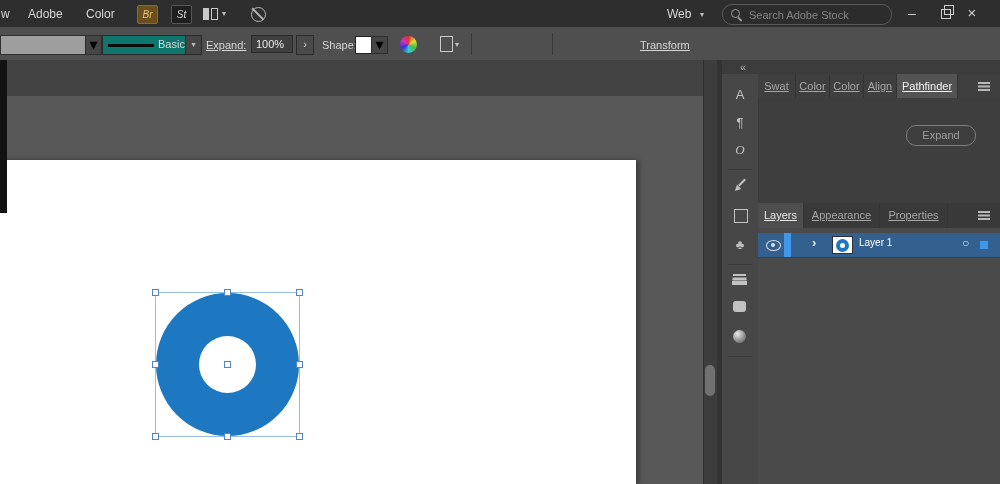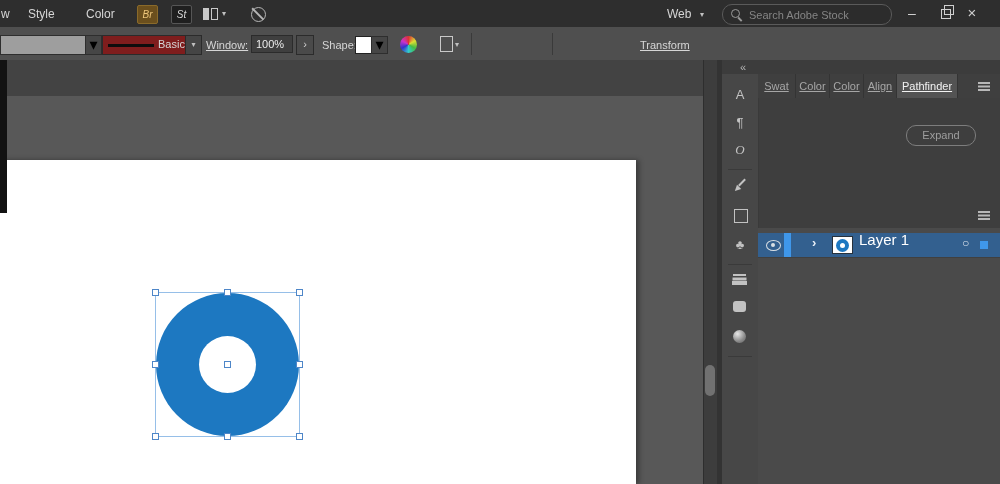--- a/index.html
+++ b/index.html
@@ -29,21 +29,21 @@
        color:#ddd;font-size:11px;font-family:"Liberation Sans",sans-serif;position:absolute;}
   .search-input::placeholder{color:#858585;}
   .winbtn{top:0;width:24px;height:27px;text-align:center;color:#cfcfcf;font-size:14px;line-height:26px;}
   .restore-ic{left:941px;top:9px;width:8px;height:8px;border:1px solid #cfcfcf;background:#2e2e2e;}
   .restore-ic::before{content:"";position:absolute;left:2px;top:-5px;width:8px;height:8px;border:1px solid #cfcfcf;}
 
   
   .controlbar{left:0;top:27px;width:1000px;height:33px;background:#4f4f4f;border-bottom:1px solid #353535;}
   .profile-box{left:0;top:8px;width:85px;height:18px;background:#9e9e9e;border:1px solid #2e2e2e;}
   .crt-box{width:15px;height:18px;background:#464646;border:1px solid #2e2e2e;text-align:center;line-height:18px;}
-  .brush-field{left:102px;top:8px;width:98px;height:18px;background:#7f1d1d;border:1px solid #2b2b2b;}
+  .brush-field{left:102px;top:8px;width:98px;height:18px;background:#0f766e;border:1px solid #2b2b2b;}
   .stroke-line{left:5px;top:8px;width:46px;height:3px;background:#0d0d0d;}
   .field-caret{right:0;top:0;width:15px;height:18px;background:#454545;border-left:1px solid #2b2b2b;text-align:center;line-height:18px;}
   .opacity-input{left:251px;top:8px;width:42px;height:18px;background:#3f3f3f;border:1px solid #2b2b2b;color:#ececec;
        font-size:11px;font-family:"Liberation Sans",sans-serif;padding:0 0 0 4px;position:absolute;box-sizing:border-box;}
   .chev-btn{left:296px;top:8px;width:16px;height:18px;background:#4a4a4a;border:1px solid #2b2b2b;color:#cfcfcf;
        text-align:center;line-height:16px;font-size:11px;}
   .style-swatch{left:355px;top:9px;width:16px;height:16px;background:#ffffff;border:1px solid #222;}
   .wheel{left:400px;top:9px;width:17px;height:17px;border-radius:50%;
        background:conic-gradient(#d33 0deg,#dd3 60deg,#4b4 120deg,#3cc 180deg,#33c 240deg,#c3c 300deg,#d33 360deg);}
   .page-ic{left:440px;top:9px;width:11px;height:14px;border:1px solid #c9c9c9;}
@@ -107,33 +107,33 @@
   .tab25.active{background:#4e4e4e;color:#e6e6e6;}
   .ly-body{left:758px;top:228px;width:242px;height:256px;background:#4a4a4a;}
   .layer-row{left:758px;top:233px;width:242px;height:24px;background:#33608f;}
   .eye{left:766px;top:240px;width:13px;height:9px;border:1px solid #d9dfe4;border-radius:60%;}
   .eye::after{content:"";position:absolute;left:3.5px;top:1.5px;width:4px;height:4px;border-radius:50%;background:#d9dfe4;}
   .accent-bar{left:784px;top:233px;width:7px;height:24px;background:#3f97ea;}
   .disclosure{left:812px;top:236px;color:#eaf0f7;font-size:13px;font-weight:bold;line-height:1;}
   .thumb{left:832px;top:236px;width:21px;height:18px;background:#ffffff;border:1px solid #28323c;box-sizing:border-box;}
   .thumb-donut{position:absolute;left:3px;top:2px;width:13px;height:13px;border-radius:50%;background:#1d78c1;}
   .thumb-donut::after{content:"";position:absolute;left:4px;top:4px;width:5px;height:5px;border-radius:50%;background:#fff;}
-  .layer-name{left:859px;top:231px;font-size:15px;color:#ffffff;}
+  .layer-name{left:859px;top:237px;font-size:10px;color:#ffffff;}
   .target{left:962px;top:237px;font-size:12px;color:#dbe3ec;line-height:1;}
   .sel-square{left:980px;top:241px;width:8px;height:8px;background:#3f97ea;}
   .row-sep{left:758px;top:257px;width:242px;height:1px;background:#404040;}
 </style>
 </head>
 <body>
 
 <div id="app">
 
   <div class="abs menubar">
     <span class="abs menu-item" style="left:1px">w</span>
-    <span class="abs menu-item" style="left:28px">Style</span>
+    <span class="abs menu-item" style="left:28px">Adobe</span>
     <span class="abs menu-item" style="left:86px">Color</span>
 
     <span class="abs badge badge-br" style="left:137px">Br</span>
     <span class="abs badge badge-st" style="left:171px">St</span>
 
     <span class="abs layout-ic"></span>
     <span class="abs crt" style="left:222px;top:10px">▾</span>
 
     <span class="abs no-touch"></span>
 
@@ -154,21 +154,21 @@
   <div class="abs controlbar">
     <span class="abs profile-box"></span>
     <span class="abs crt-box" style="left:85px;top:8px;position:absolute">▾</span>
 
     <span class="abs brush-field">
       <span class="abs stroke-line"></span>
       <span class="abs lbl" style="left:55px;top:2px">Basic</span>
       <span class="abs field-caret crt">▾</span>
     </span>
 
-    <span class="abs lbl ul" style="left:206px;top:12px">Window:</span>
+    <span class="abs lbl ul" style="left:206px;top:12px">Expand:</span>
     <input class="opacity-input" value="100%" style="">
     <span class="abs chev-btn">›</span>
 
     <span class="abs lbl" style="left:322px;top:12px">Shape:</span>
     <span class="abs style-swatch"></span>
     <span class="abs crt-box" style="left:371px;top:9px;height:16px;line-height:16px;position:absolute">▾</span>
 
     <span class="abs wheel"></span>
 
     <span class="abs page-ic"></span>
@@ -282,20 +282,25 @@
     <span class="tab" style="width:38px">Swat</span>
     <span class="tab" style="width:34px">Color</span>
     <span class="tab" style="width:34px">Color</span>
     <span class="tab" style="width:33px">Align</span>
     <span class="tab active" style="width:61px">Pathfinder</span>
   </div>
   <span class="abs ham-sm" style="left:978px;top:82px"></span>
 
   <span class="abs expand-btn">Expand</span>
 
+  <div class="abs ly-tabbar">
+    <span class="tab tab25 active" style="width:46px">Layers</span>
+    <span class="tab tab25" style="width:76px">Appearance</span>
+    <span class="tab tab25" style="width:68px">Properties</span>
+  </div>
   <span class="abs ham-sm" style="left:978px;top:211px"></span>
 
   <div class="abs ly-body"></div>
   <div class="abs layer-row"></div>
   <span class="abs eye"></span>
   <span class="abs accent-bar"></span>
   <span class="abs disclosure">›</span>
   <span class="abs thumb">
       <span class="thumb-donut"></span>
     </span>

